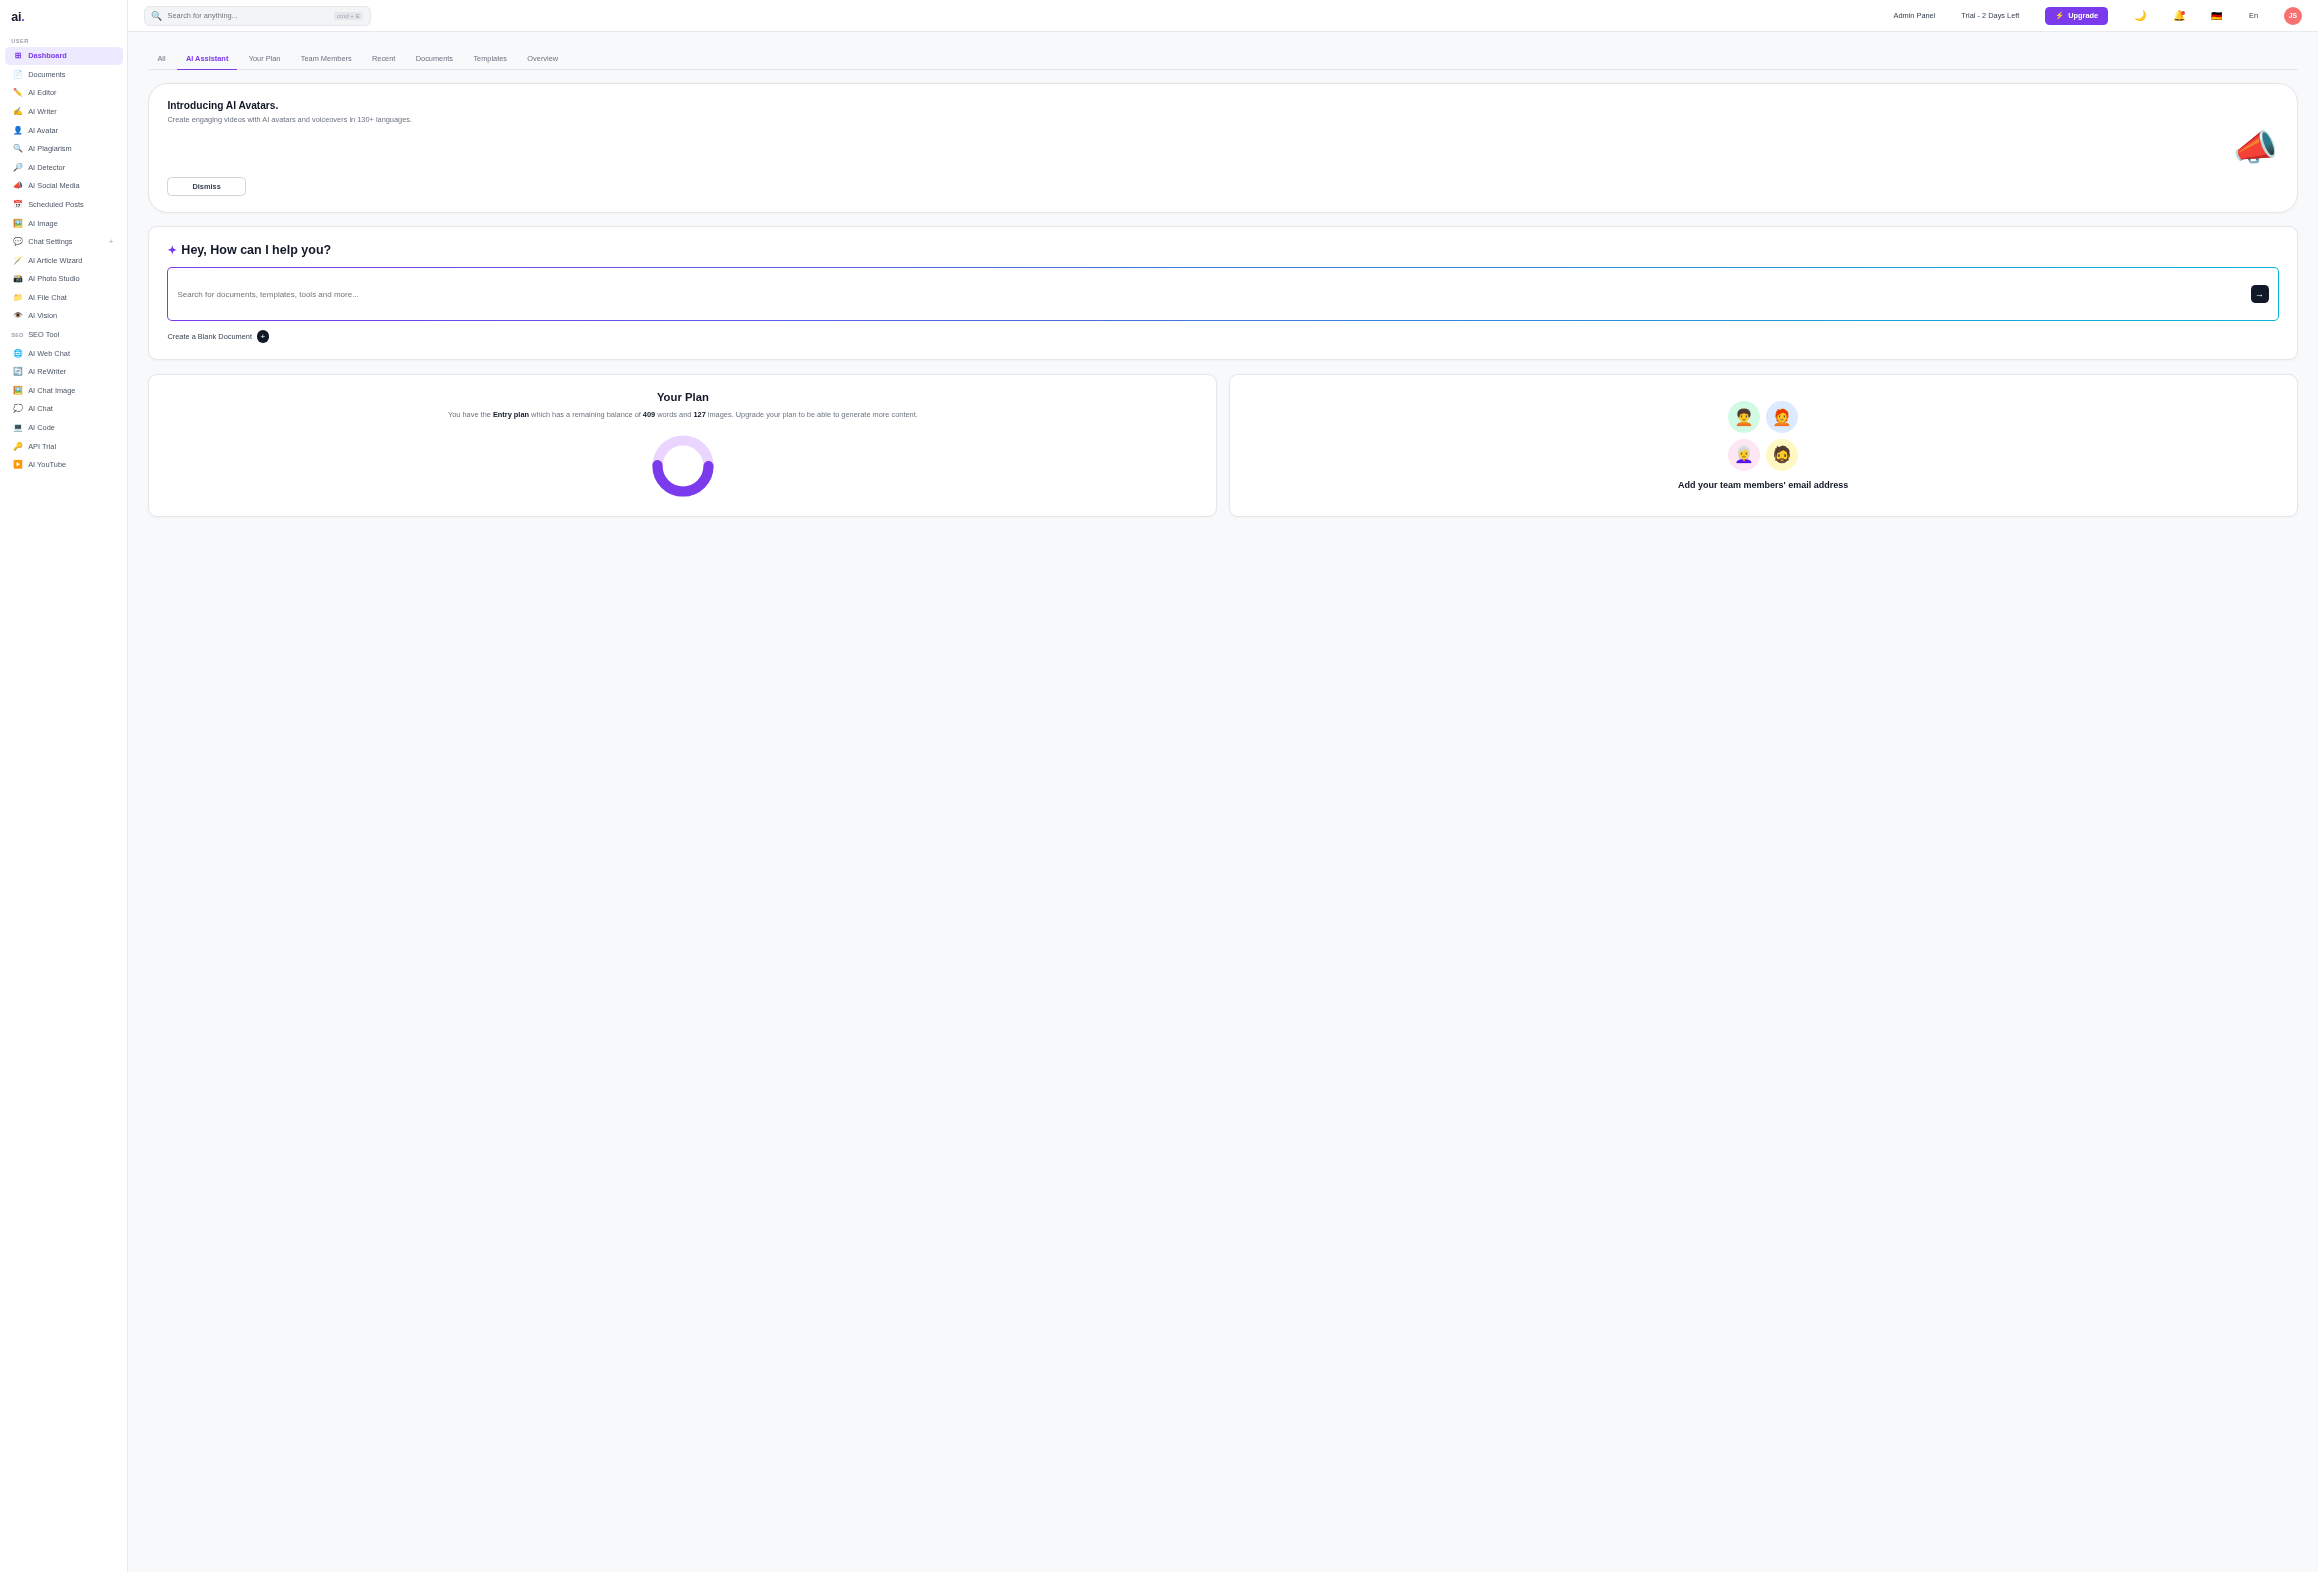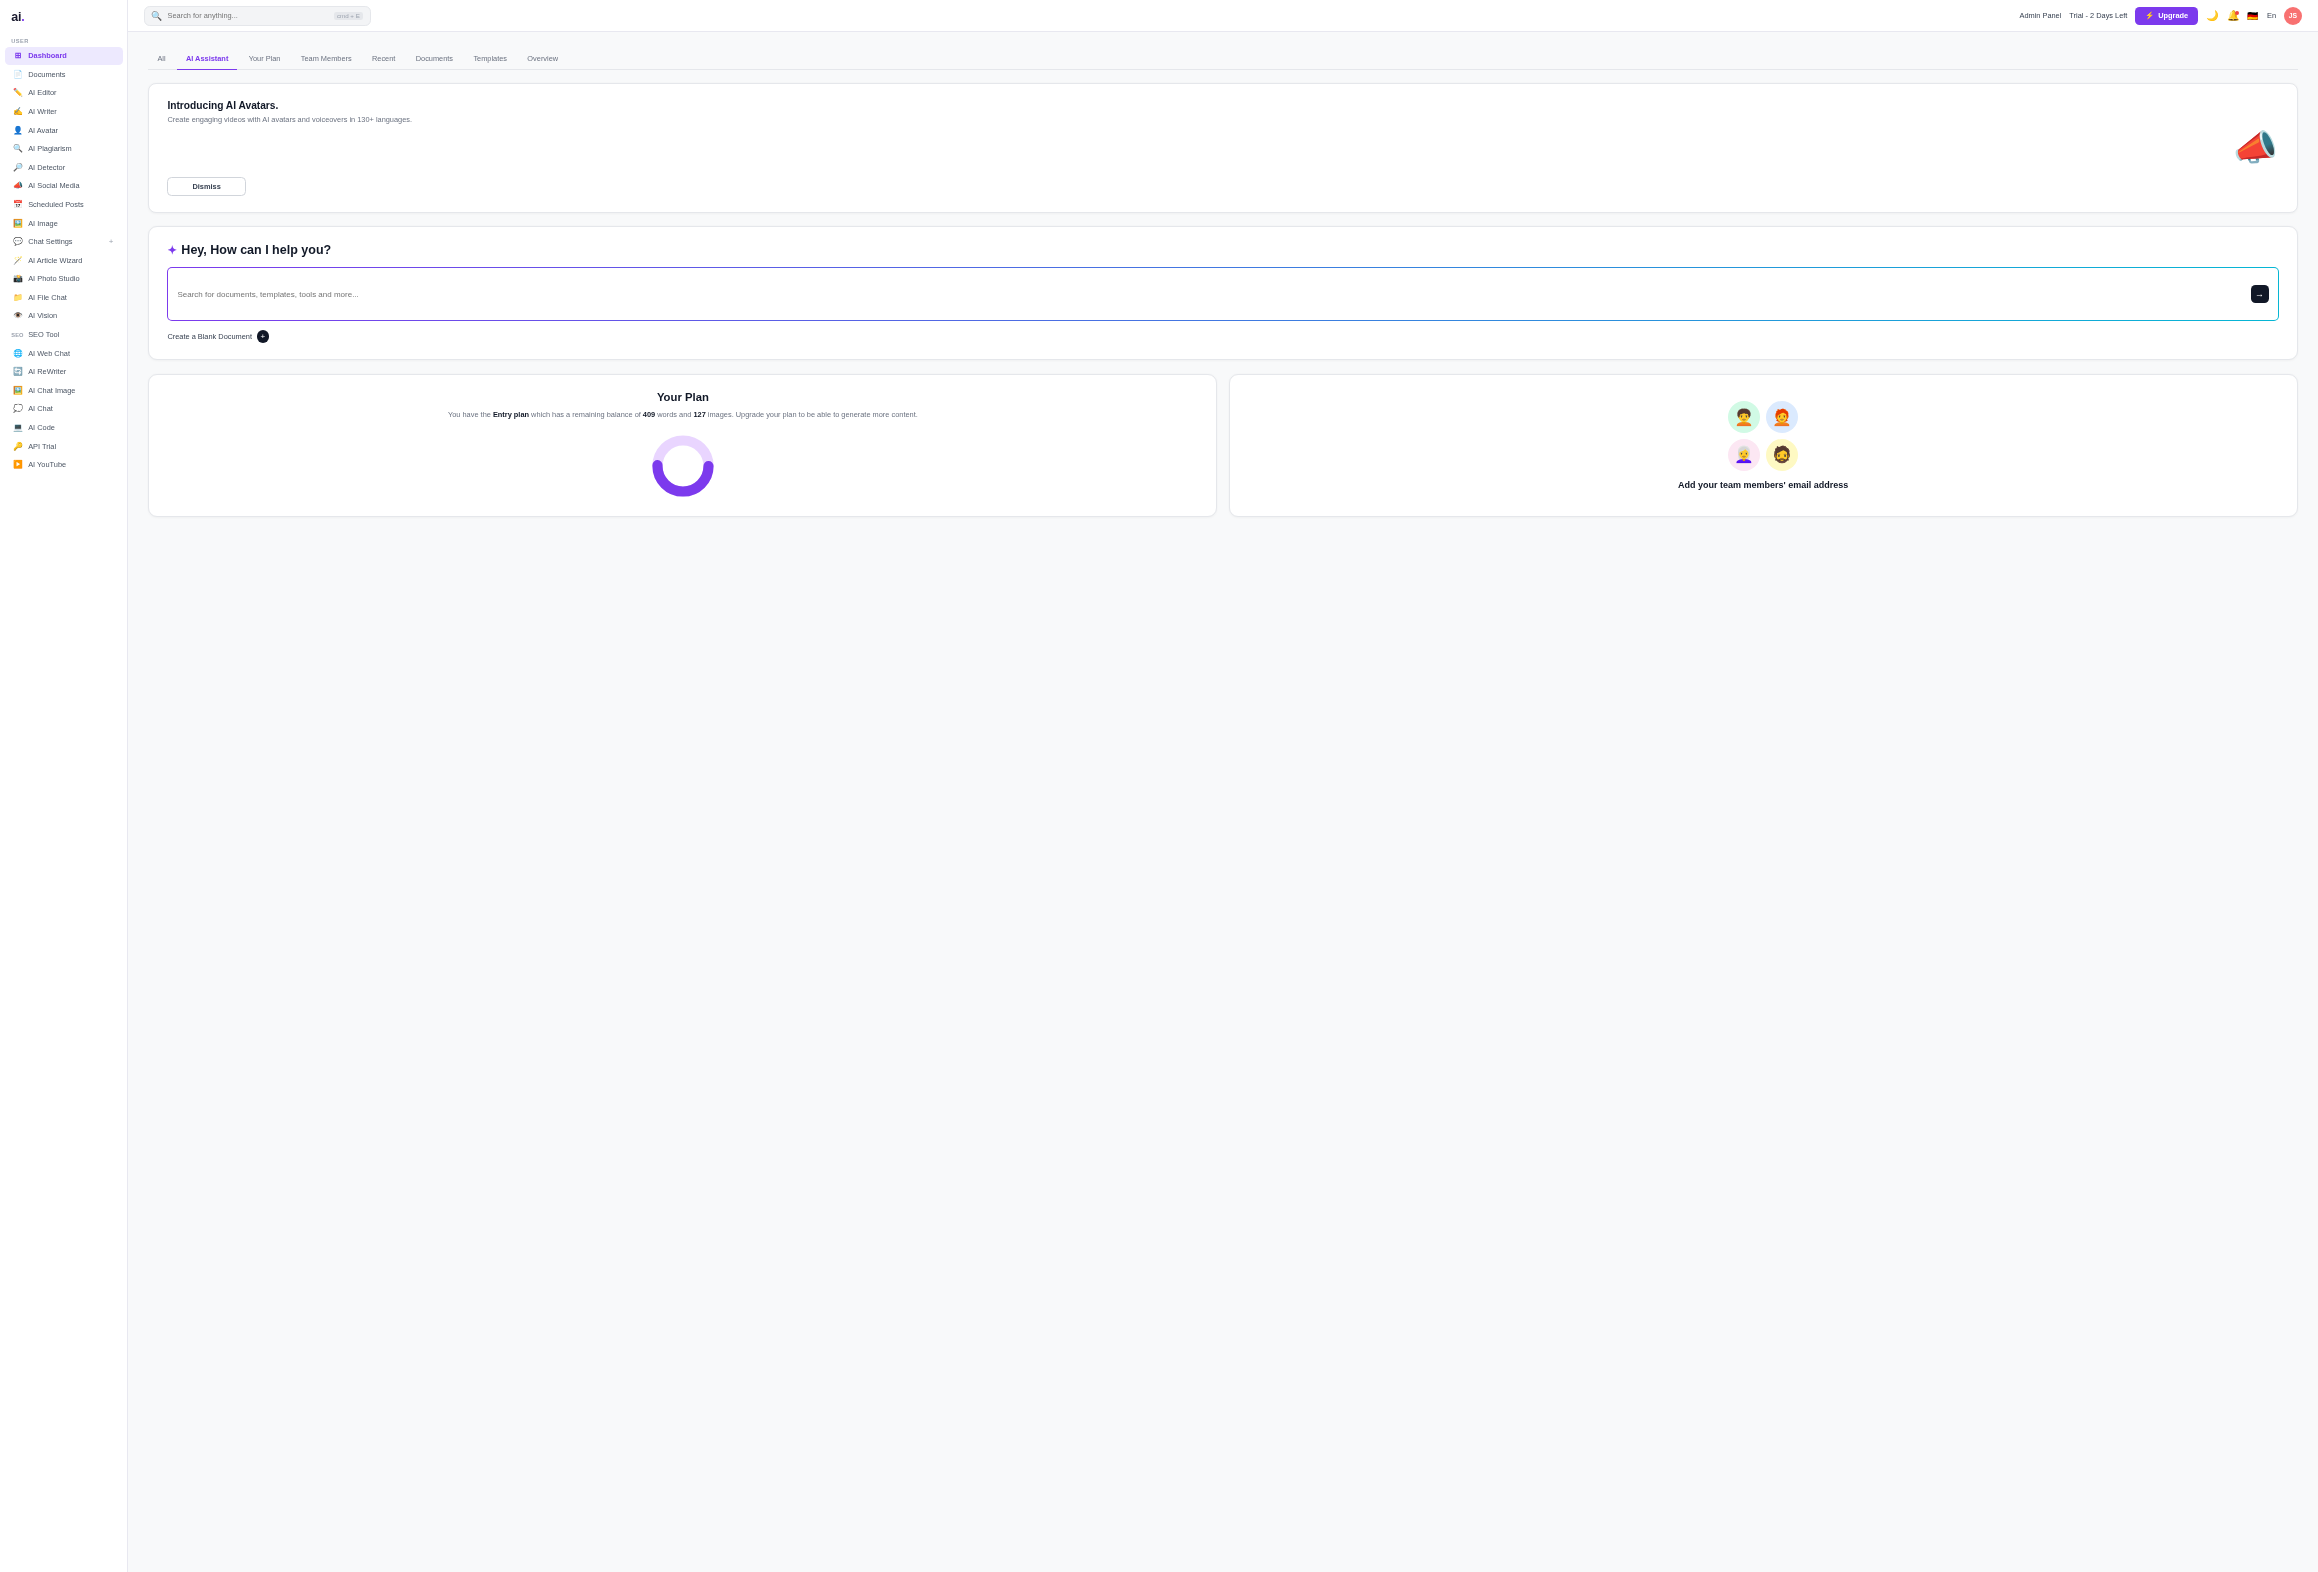--- a/index.html
+++ b/index.html
@@ -17,21 +17,21 @@
     .sidebar-item .plus-badge { margin-left: auto; color: #9ca3af; font-size: 8px; }
 
     
     .main { flex: 1; display: flex; flex-direction: column; overflow: hidden; }
 
     
     .topnav { background: #fff; border-bottom: 0.6px solid #e8e8f0; padding: 5.7px 16px; display: flex; align-items: center; gap: 9px; flex-shrink: 0; }
     .search-bar { flex: 1; max-width: 227px; display: flex; align-items: center; background: #f3f4f6; border: 0.6px solid #e5e7eb; border-radius: 5.7px; padding: 4px 6.8px; gap: 4.5px; }
     .search-bar input { border: none; background: transparent; outline: none; font-size: 7.4px; color: #6b7280; width: 100%; }
     .search-bar .kbd { background: #e5e7eb; border-radius: 2.3px; padding: 0.6px 3.4px; font-size: 6.2px; color: #9ca3af; white-space: nowrap; }
-    .nav-right { margin-left: auto; display: flex; align-items: center; gap: 8px; }
+    .nav-right { margin-left: auto; display: flex; align-items: center; gap: 26px; }
     .nav-link { font-size: 7.4px; color: #374151; font-weight: 500; cursor: pointer; }
     .trial-badge { font-size: 7.4px; color: #374151; cursor: pointer; }
     .upgrade-btn { background: #7c3aed; color: #fff; border: none; border-radius: 4.5px; padding: 4.5px 10.2px; font-size: 7.4px; font-weight: 600; cursor: pointer; display: flex; align-items: center; gap: 3.4px; }
     .upgrade-btn .bolt { font-size: 7.4px; }
     .icon-btn { background: none; border: none; cursor: pointer; color: #6b7280; font-size: 10.2px; position: relative; }
     .notif-dot { width: 4.5px; height: 4.5px; background: #ef4444; border-radius: 50%; position: absolute; top: 0.6px; right: 0.6px; }
     .lang-flag { font-size: 9px; }
     .lang-text { font-size: 7.4px; color: #374151; font-weight: 500; }
     .avatar { width: 18px; height: 18px; background: #f87171; border-radius: 50%; display: flex; align-items: center; justify-content: center; color: #fff; font-size: 6.8px; font-weight: 700; cursor: pointer; }
 
@@ -43,21 +43,21 @@
     .header-actions { display: flex; align-items: center; gap: 6.8px; }
     .my-docs-btn { background: #fff; border: 0.6px solid #e5e7eb; border-radius: 4.5px; padding: 4.5px 9px; font-size: 7.4px; font-weight: 500; color: #374151; cursor: pointer; }
     .new-btn { background: #7c3aed; color: #fff; border: none; border-radius: 4.5px; padding: 4.5px 10.2px; font-size: 7.4px; font-weight: 600; cursor: pointer; display: flex; align-items: center; gap: 3.4px; }
 
     
     .tabs { display: flex; gap: 2.3px; border-bottom: 1.1px solid #e5e7eb; margin-bottom: 13.6px; }
     .tab { padding: 5.7px 9px; font-size: 7.4px; font-weight: 500; color: #6b7280; cursor: pointer; border-bottom: 1.1px solid transparent; margin-bottom: -1.1px; transition: color 0.15s; }
     .tab.active { color: #7c3aed; border-bottom: 1.1px solid #7c3aed; font-weight: 600; }
 
     
-    .banner-card { background: #fff; border-radius: 8px; border: 0.6px solid #e5e7eb; padding: 16px 18px; margin-bottom: 13.6px; display: flex; align-items: center; justify-content: space-between; box-shadow: 0 0.6px 2.3px rgba(0,0,0,0.04); }
+    .banner-card { background: #fff; border-radius: 20px; border: 0.6px solid #e5e7eb; padding: 16px 18px; margin-bottom: 13.6px; display: flex; align-items: center; justify-content: space-between; box-shadow: 0 0.6px 2.3px rgba(0,0,0,0.04); }
     .banner-content {}
     .banner-title { font-size: 10.2px; font-weight: 700; color: #111827; margin-bottom: 3.4px; }
     .banner-desc { font-size: 7.4px; color: #6b7280; margin-bottom: 9px; }
     .dismiss-btn { background: #fff; border: 0.6px solid #d1d5db; border-radius: 4.5px; padding: 4px 24px; font-size: 7.4px; color: #374151; cursor: pointer; font-weight: 700; margin-top: 44px; }
     .banner-icon { font-size: 36px; flex-shrink: 0; }
 
     
     .ai-help-card { background: #fff; border-radius: 9px; border: 0.6px solid #e5e7eb; padding: 16px 18px; margin-bottom: 13.6px; box-shadow: 0 0.6px 2.3px rgba(0,0,0,0.04); }
     .ai-help-title { font-size: 12.5px; font-weight: 700; color: #111827; margin-bottom: 10.2px; display: flex; align-items: center; gap: 4.5px; }
     .sparkle { color: #7c3aed; font-size: 11.3px; }

